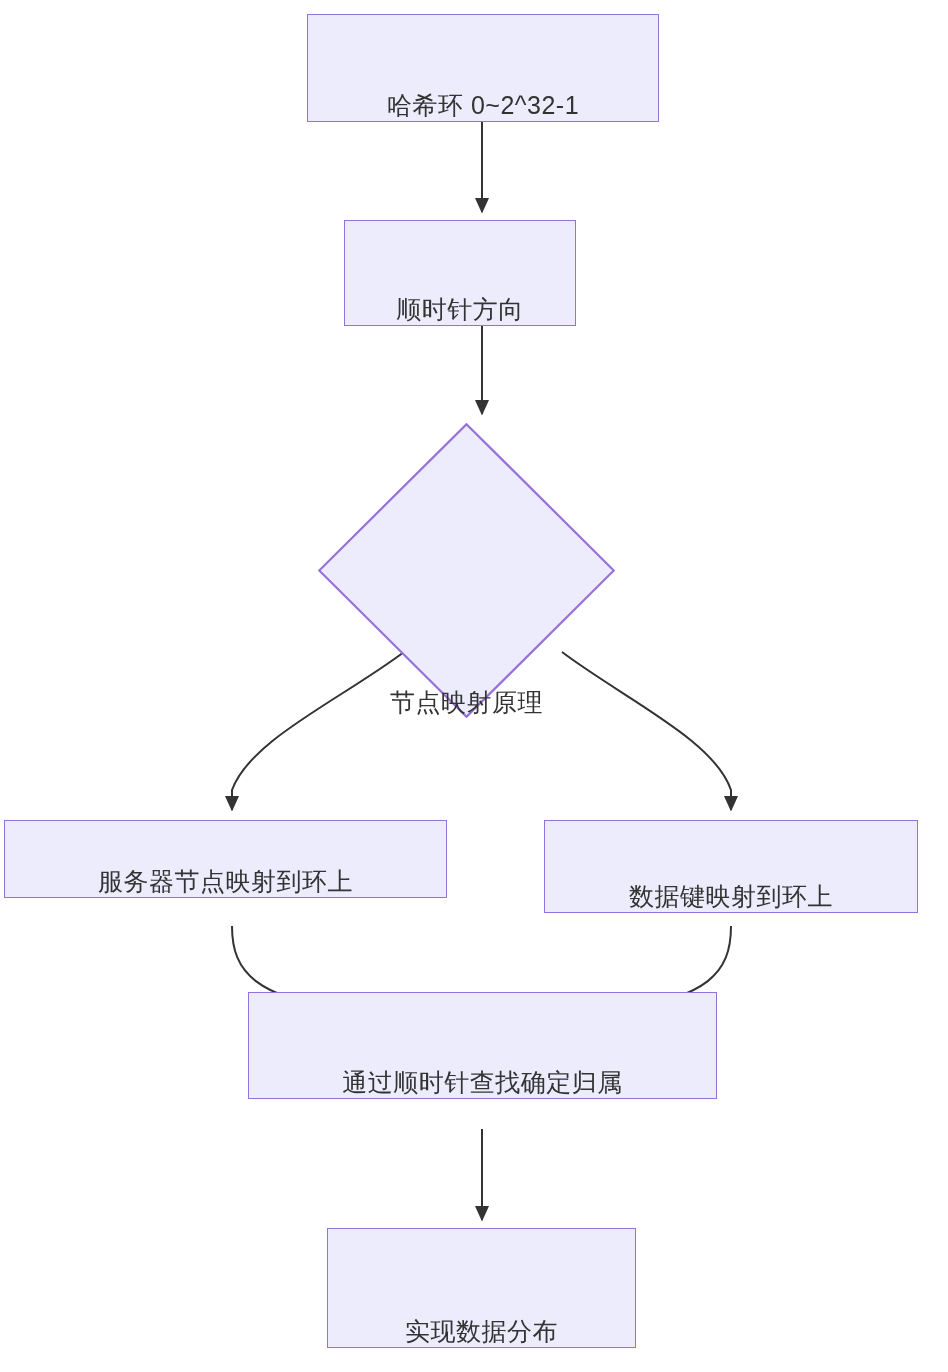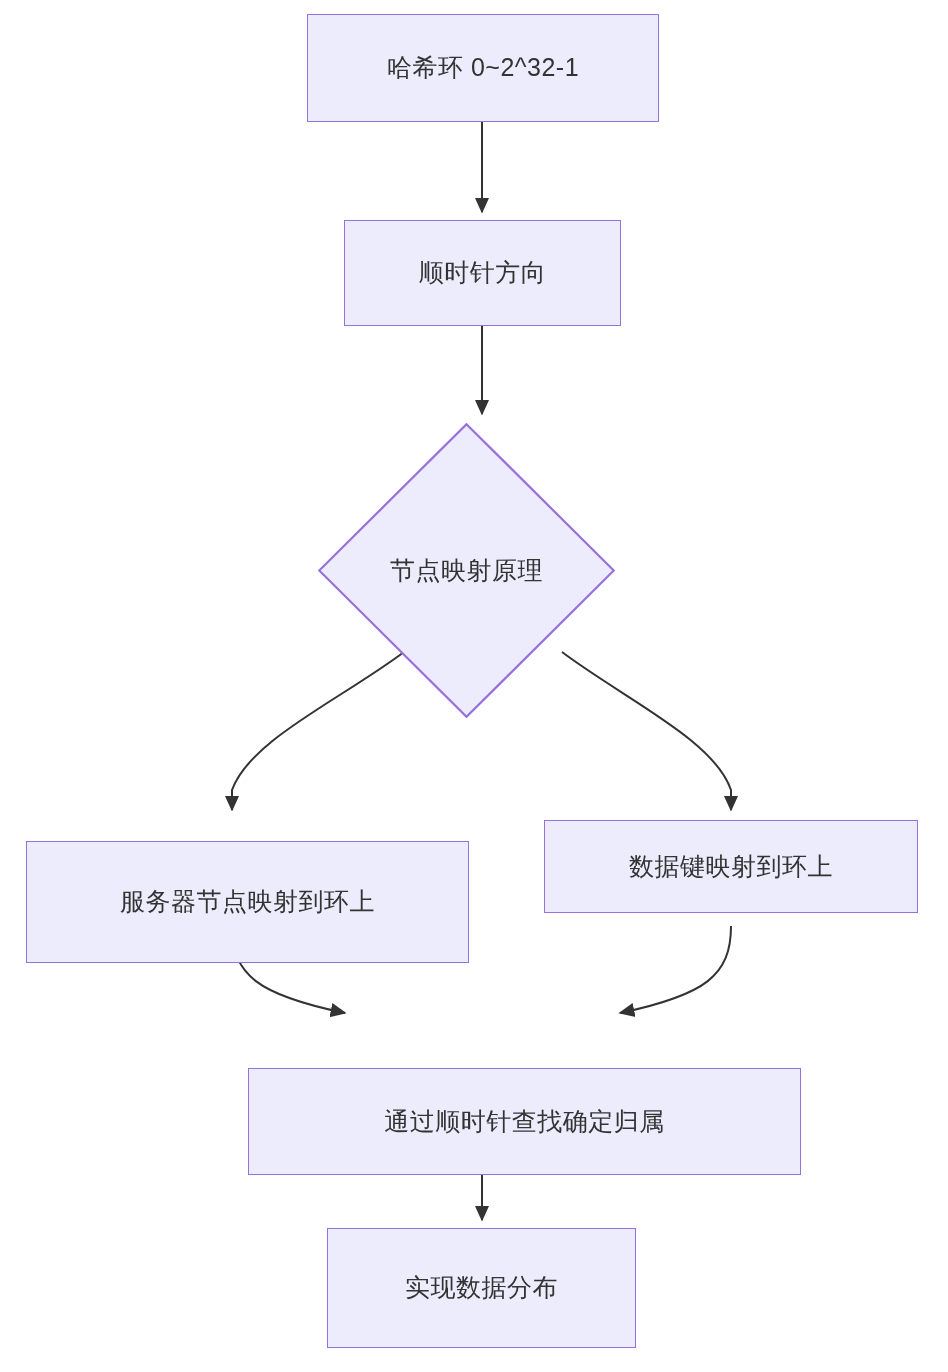--- a/index.html
+++ b/index.html
@@ -23,21 +23,21 @@
     left: 0;
     top: 0;
     width: 948px;
     height: 1372px;
     pointer-events: none;
   }
   .node {
     position: absolute;
     box-sizing: border-box;
     display: flex;
-    align-items: center;
+    align-items: flex-end;
     justify-content: center;
     background: #ececfc;
     border: 1.6px solid #9670dd;
     color: #333333;
     font-size: 25px;
     line-height: 1.25;
     letter-spacing: 0.5px;
     white-space: nowrap;
   }
   .node-label {
@@ -56,25 +56,25 @@
     width: 100%;
     height: 100%;
   }
   .node.diamond .node-label {
     position: relative;
     z-index: 2;
   }
 
   
   #node-hash-ring   { left: 307px; top: 14px;   width: 352px; height: 108px; }
-  #node-clockwise   { left: 344px; top: 220px;  width: 277px; height: 106px; }
+  #node-clockwise   { left: 344px; top: 220px;  width: 232px; height: 106px; }
   #node-mapping     { left: 318px; top: 423px;  width: 297px; height: 295px; font-size: 25px; }
-  #node-server-map  { left: 26px;  top: 820px;  width: 443px; height: 122px; margin-top: 21px; }
+  #node-server-map  { left: 4px;  top: 820px;  width: 443px; height: 78px; }
   #node-key-map     { left: 544px; top: 820px;  width: 374px; height: 93px; }
-  #node-lookup      { left: 248px; top: 1068px; width: 553px; height: 107px; }
+  #node-lookup      { left: 248px; top: 992px; width: 469px; height: 107px; }
   #node-distribute  { left: 327px; top: 1228px; width: 309px; height: 120px; }
 </style>
 </head>
 <body>
 
 <div id="flowchart">
 
   <svg id="edge-layer" viewBox="0 0 948 1372" width="948" height="1372" xmlns="http://www.w3.org/2000/svg">
     <defs>
       <marker id="arrowhead" markerWidth="9" markerHeight="9" refX="7.2" refY="4" orient="auto" markerUnits="strokeWidth">

